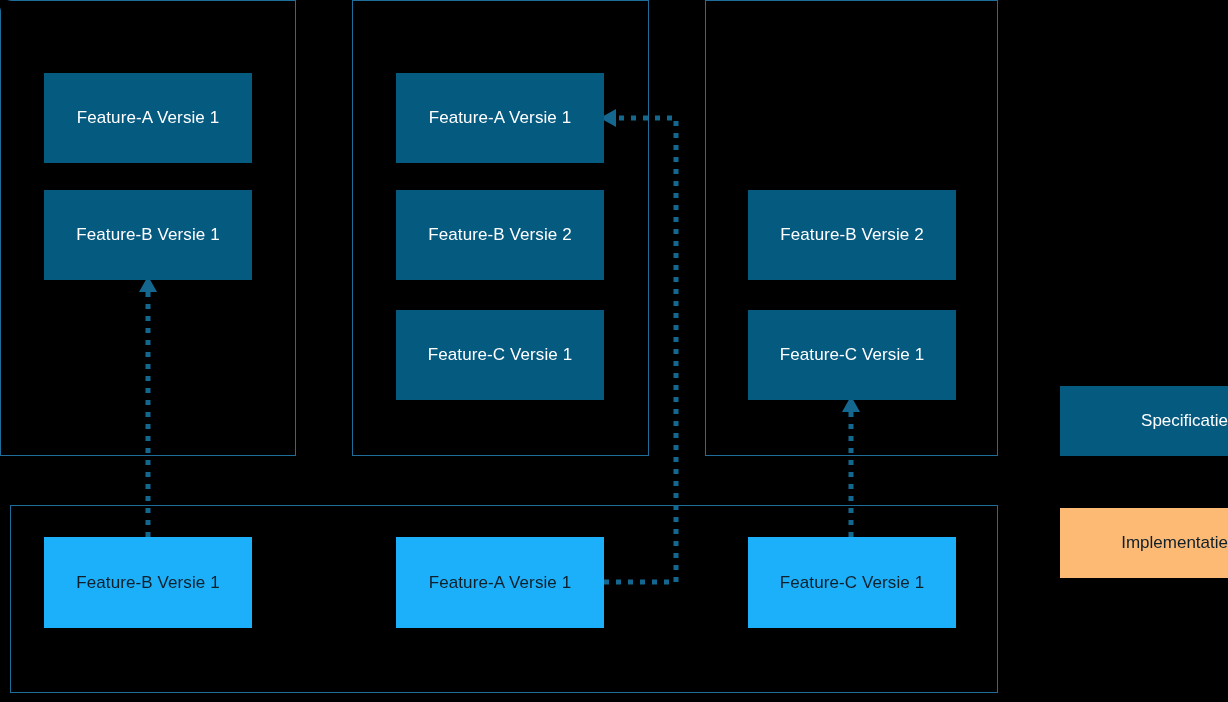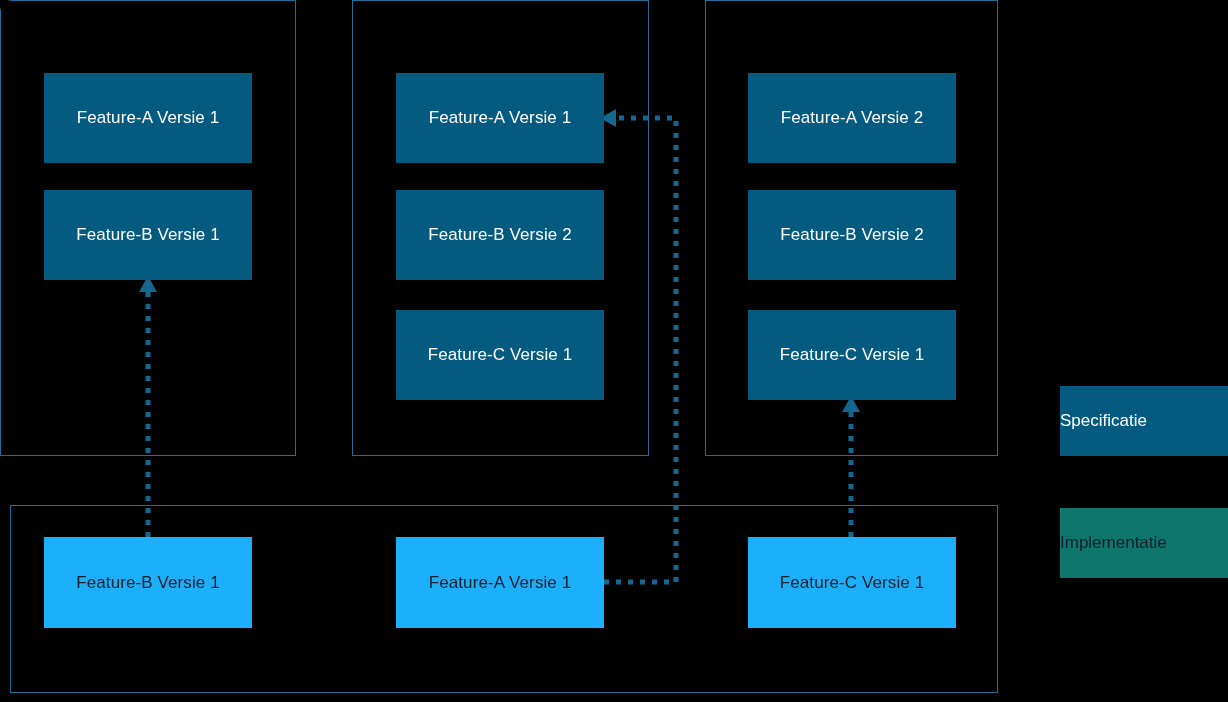--- a/index.html
+++ b/index.html
@@ -38,30 +38,31 @@
   }
   .node.impl {
     background: #1cb0fa;
     color: #10202b;
   }
   .legend-node {
     position: absolute;
     box-sizing: border-box;
     display: flex;
     align-items: center;
-    justify-content: flex-start;
+    justify-content: flex-end;
     font-size: 17px;
     white-space: nowrap;
+    padding-left: 20px;
   }
   .legend-node.spec {
     background: #055a80;
     color: #ffffff;
   }
   .legend-node.impl {
-    background: #0f766e;
+    background: #fdba74;
     color: #10202b;
   }
   svg.edges {
     position: absolute;
     left: 0;
     top: 0;
     width: 1228px;
     height: 702px;
     pointer-events: none;
   }
@@ -95,23 +96,20 @@
   </div>
   <div class="node spec" id="spec-node-2" style="left: 396px; top: 73px; width: 208px; height: 90px;">
     <span>Feature-A Versie 1</span>
   </div>
   <div class="node spec" id="spec-node-3" style="left: 396px; top: 190px; width: 208px; height: 90px;">
     <span>Feature-B Versie 2</span>
   </div>
   <div class="node spec" id="spec-node-4" style="left: 396px; top: 310px; width: 208px; height: 90px;">
     <span>Feature-C Versie 1</span>
   </div>
-  <div class="node spec" id="spec-node-5" style="left: 748px; top: 73px; width: 208px; height: 90px;">
-    <span>Feature-A Versie 2</span>
-  </div>
   <div class="node spec" id="spec-node-6" style="left: 748px; top: 190px; width: 208px; height: 90px;">
     <span>Feature-B Versie 2</span>
   </div>
   <div class="node spec" id="spec-node-7" style="left: 748px; top: 310px; width: 208px; height: 90px;">
     <span>Feature-C Versie 1</span>
   </div>
 
   <div class="node impl" id="impl-node-0" style="left: 44px; top: 537px; width: 208px; height: 91px;">
     <span>Feature-B Versie 1</span>
   </div>

